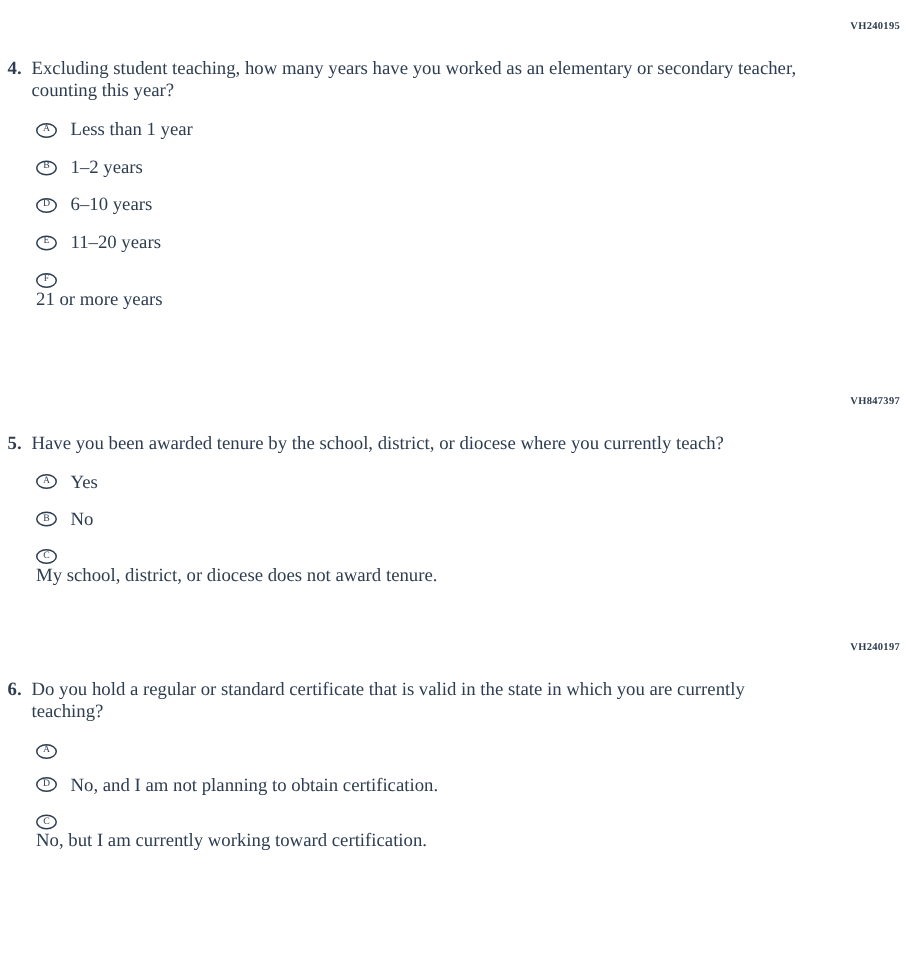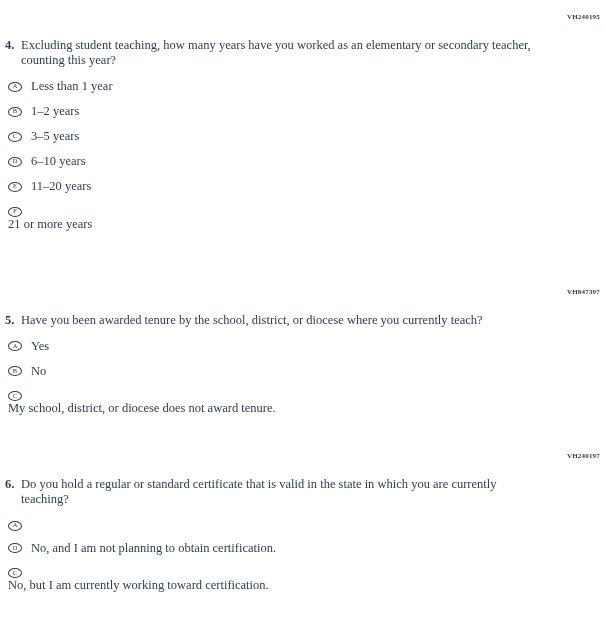--- a/index.html
+++ b/index.html
@@ -37,21 +37,21 @@
   }
   .q-num {
     font-weight: bold;
     width: 16px;
     flex-shrink: 0;
   }
   .q-text { max-width: 512px; }
 
   .options {
     margin-top: 11px;
-    padding-left: 8px;
+    padding-left: 24px;
     text-align: right;
   }
   .option {
     display: flex;
     align-items: flex-start;
     margin-bottom: 10px;
   }
   .option:last-child { margin-bottom: 0; flex-direction: column; }
 
   .bubble {
@@ -87,26 +87,20 @@
         <span class="bubble">
             <span>A</span>
           </span>
         <span class="option-label">Less than 1 year</span>
       </div>
       <div class="option">
         <span class="bubble">
             <span>B</span>
           </span>
         <span class="option-label">1–2 years</span>
-      </div>
-      <div class="option">
-        <span class="bubble">
-            <span>C</span>
-          </span>
-        <span class="option-label">3–5 years</span>
       </div>
       <div class="option">
         <span class="bubble">
             <span>D</span>
           </span>
         <span class="option-label">6–10 years</span>
       </div>
       <div class="option">
         <span class="bubble">
             <span>E</span>

